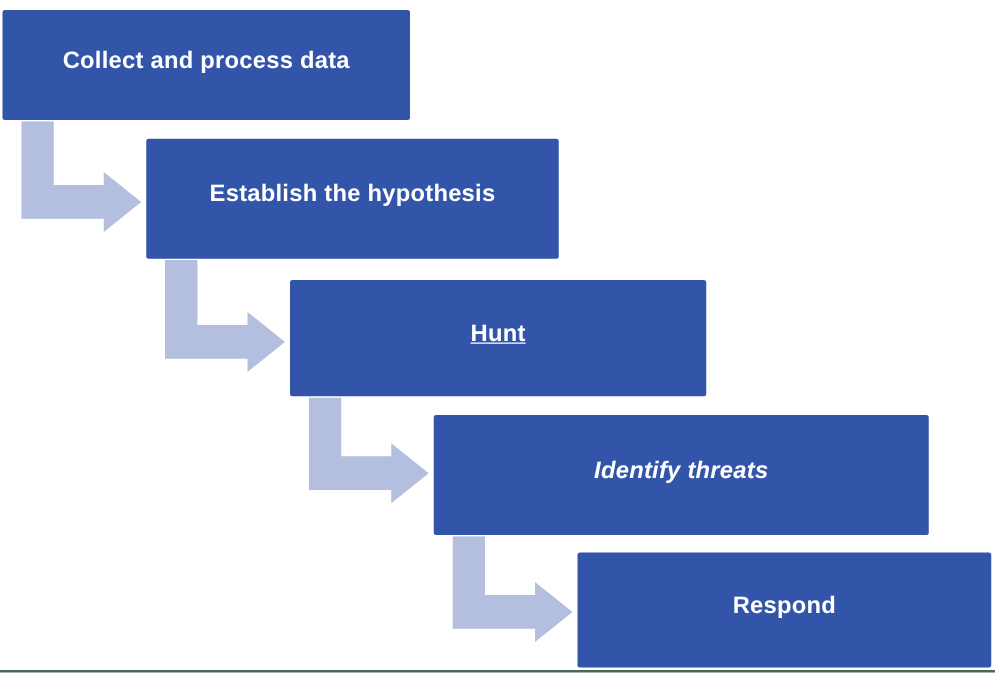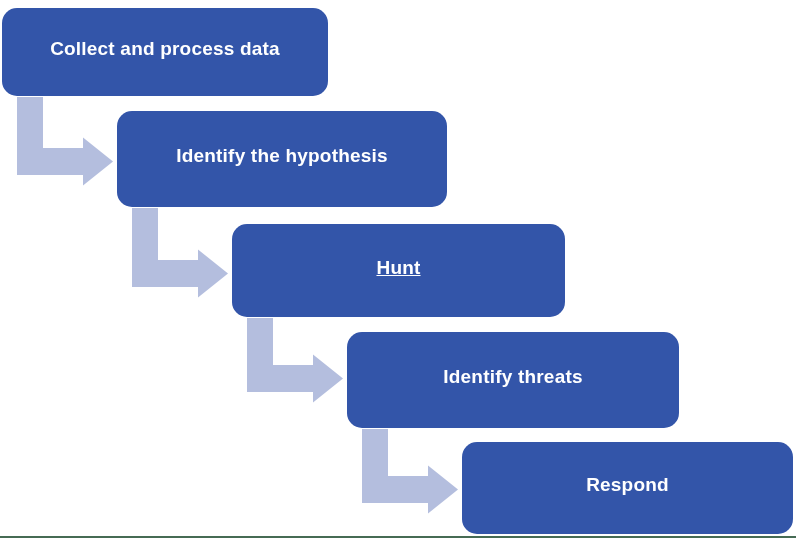--- a/index.html
+++ b/index.html
@@ -20,37 +20,37 @@
   .canvas {
     position: relative;
     width: 796px;
     height: 540px;
     background: var(--background);
     overflow: hidden;
   }
   .step-box {
     position: absolute;
     background: var(--box);
-    border-radius: 15px;
+    border-radius: 2px;
     color: var(--text);
     font-weight: bold;
     font-size: 19px;
     display: flex;
     align-items: center;
     justify-content: center;
     text-align: left;
     letter-spacing: 0.2px;
   }
   .step-box span {
     transform: translateY(-3px);
   }
   .box1 { left: 2px;   top: 8px;   width: 326px; height: 88px; }
   .box2 { left: 117px; top: 111px; width: 330px; height: 96px; }
   .box3 { left: 232px; top: 224px; width: 333px; height: 93px; text-decoration: underline; }
-  .box4 { left: 347px; top: 332px; width: 332px; height: 96px; }
+  .box4 { left: 347px; top: 332px; width: 396px; height: 96px; font-style: italic; }
   .box5 { left: 462px; top: 442px; width: 331px; height: 92px; }
   .arrow {
     position: absolute;
     color: var(--arrow);
   }
   .arrow polygon { fill: currentColor; }
   .arrow1 { left: 17px;  top: 97px;  }
   .arrow2 { left: 132px; top: 208px; }
   .arrow3 { left: 247px; top: 318px; }
   .arrow4 { left: 362px; top: 429px; }
@@ -70,21 +70,21 @@
 
   <div class="step-box box1">
     <span>Collect and process data</span>
   </div>
 
   <svg class="arrow arrow1" width="96" height="89" viewBox="0 0 96 89">
     <polygon points="0,0 26,0 26,51 66,51 66,40.5 96,64.5 66,88.5 66,78 0,78"></polygon>
   </svg>
 
   <div class="step-box box2">
-    <span>Identify the hypothesis</span>
+    <span>Establish the hypothesis</span>
   </div>
 
   <svg class="arrow arrow2" width="96" height="90" viewBox="0 0 96 90">
     <polygon points="0,0 26,0 26,52 66,52 66,41.5 96,65.5 66,89.5 66,79 0,79"></polygon>
   </svg>
 
   <div class="step-box box3">
     <span>Hunt</span>
   </div>
 

